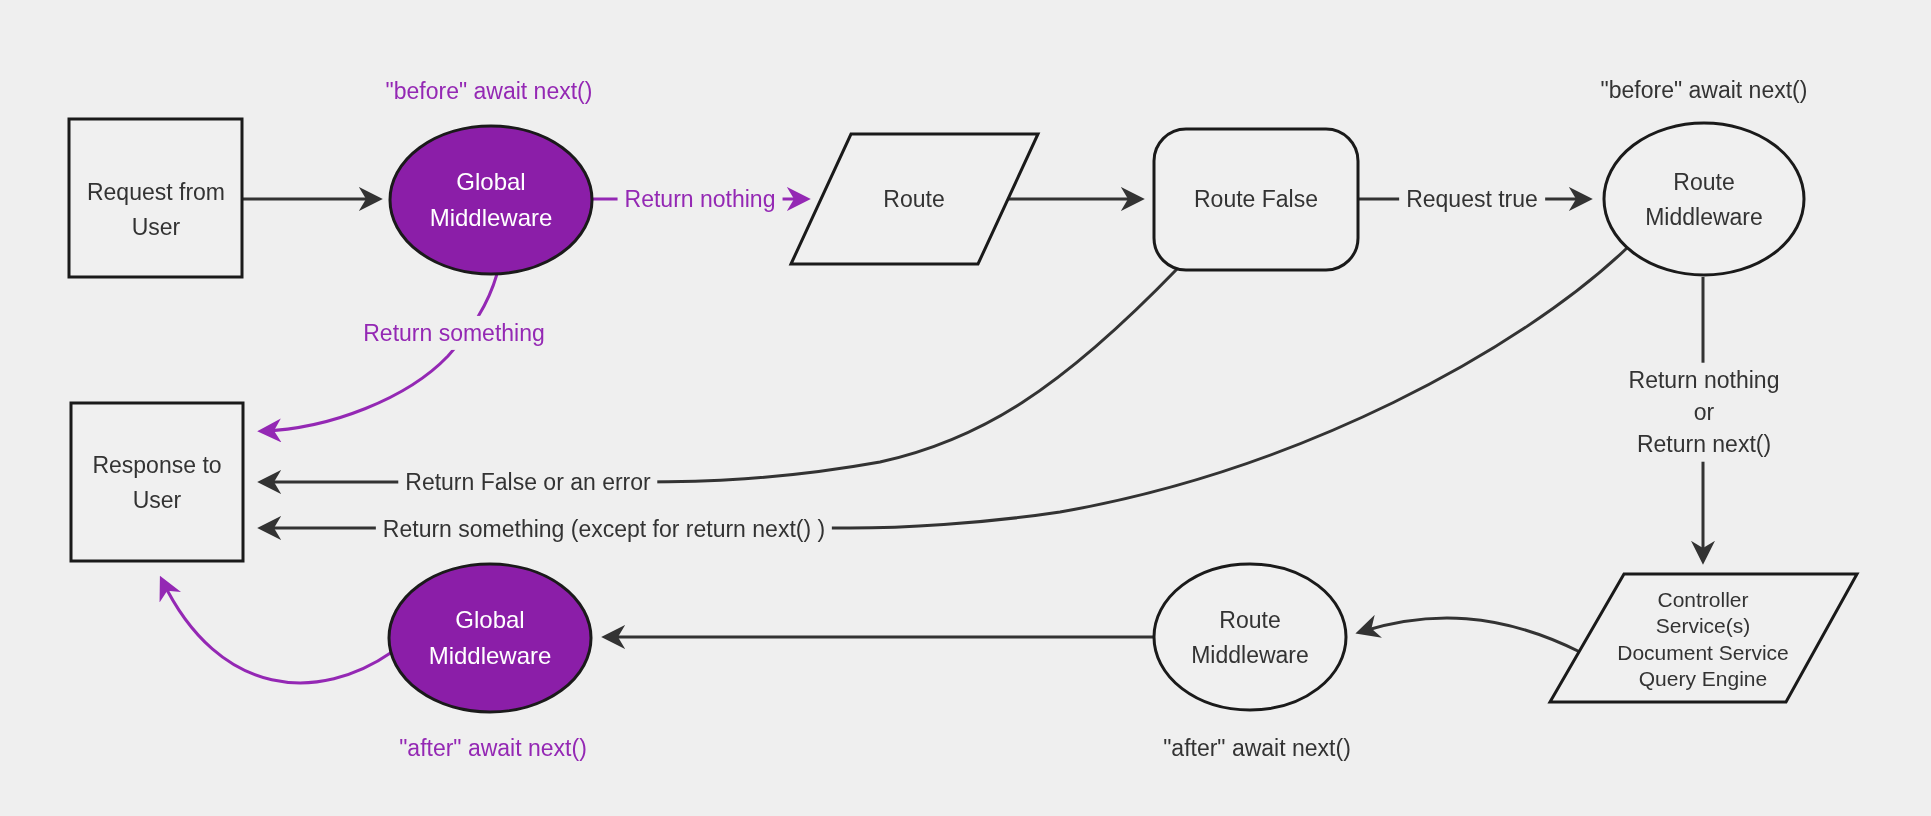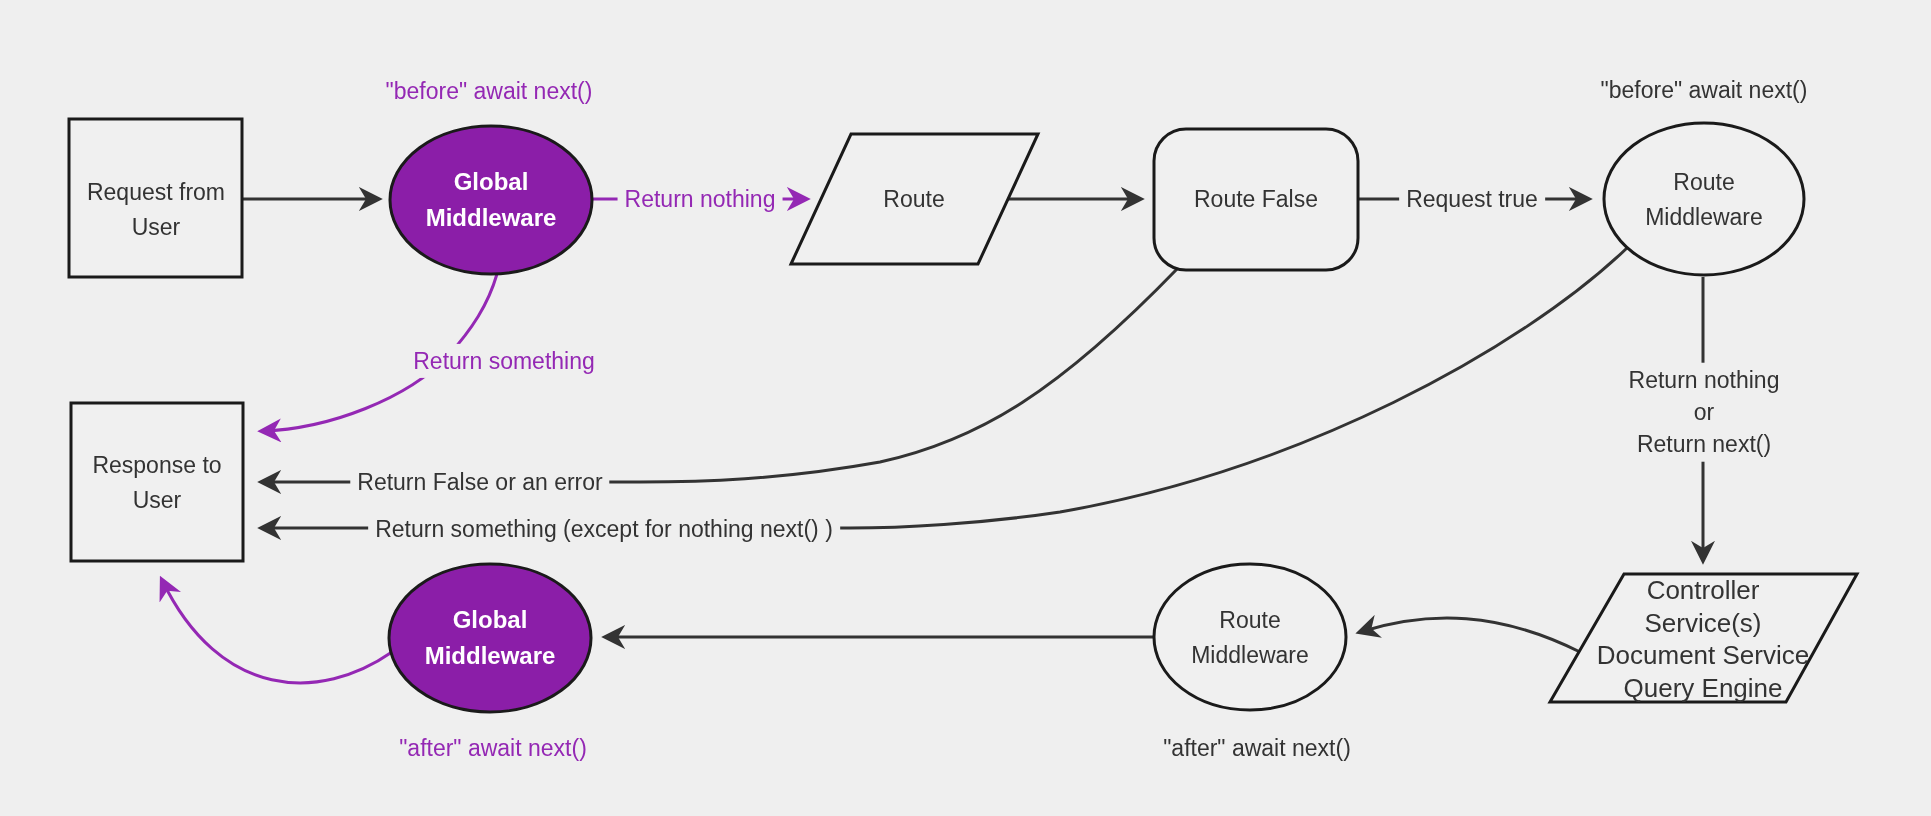--- a/index.html
+++ b/index.html
@@ -19,24 +19,24 @@
   .edge{fill:none; stroke:var(--edge); stroke-width:3;}
   .edge.purple{stroke:var(--purple);}
   .arrowhead-black{fill:var(--edge);}
   .arrowhead-purple{fill:var(--purple);}
   .lbl{
     position:absolute; transform:translate(-50%,-50%);
     white-space:pre-line; text-align:center; color:var(--text);
     font-size:23px; line-height:1.4;
   }
   .lbl.node{line-height:1.5;}
-  .lbl.on-purple{color:var(--text-on-purple); font-weight:bold; font-size:24px;}
+  .lbl.on-purple{color:var(--text-on-purple); font-weight:normal; font-size:24px;}
   .lbl.purple-text{color:var(--purple);}
   .lbl.bg{background:var(--background); padding:1px 7px;}
-  .lbl.small{font-size:26px; line-height:1.25;}
+  .lbl.small{font-size:21px; line-height:1.25;}
 </style>
 </head>
 <body>
 
 <div class="canvas">
 
   <svg width="1931" height="816" viewBox="0 0 1931 816">
     <defs>
       <marker id="ab" viewBox="0 0 10 10" refX="8" refY="5" markerWidth="8" markerHeight="8" orient="auto-start-reverse">
         <path d="M0,0 L10,5 L0,10 L3,5 z" class="arrowhead-black"></path>
@@ -83,24 +83,24 @@
 Query Engine</div>
   <div class="lbl node" style="left:1250px;top:637px;">Route
 Middleware</div>
   <div class="lbl node on-purple" style="left:490px;top:638px;">Global
 Middleware</div>
   <div class="lbl node" style="left:157px;top:482px;">Response to
 User</div>
 
   <div class="lbl purple-text" style="left:489px;top:91px;">"before" await next()</div>
   <div class="lbl purple-text bg" style="left:700px;top:199px;">Return nothing</div>
-  <div class="lbl purple-text bg" style="left:504px;top:333px;margin-top:28px;">Return something</div>
+  <div class="lbl purple-text bg" style="left:454px;top:333px;">Return something</div>
   <div class="lbl bg" style="left:1472px;top:199px;">Request true</div>
   <div class="lbl" style="left:1704px;top:90px;">"before" await next()</div>
   <div class="lbl bg" style="left:1704px;top:412px;">Return nothing
 or
 Return next()</div>
-  <div class="lbl bg" style="left:480px;top:482px;text-align:center;">Return False or an error</div>
-  <div class="lbl bg" style="left:604px;top:529px;">Return something (except for nothing next() )</div>
+  <div class="lbl bg" style="left:528px;top:482px;text-align:center;">Return False or an error</div>
+  <div class="lbl bg" style="left:604px;top:529px;">Return something (except for return next() )</div>
   <div class="lbl" style="left:1257px;top:748px;">"after" await next()</div>
   <div class="lbl purple-text" style="left:493px;top:748px;">"after" await next()</div>
 
 </div>
 
 </body></html>

